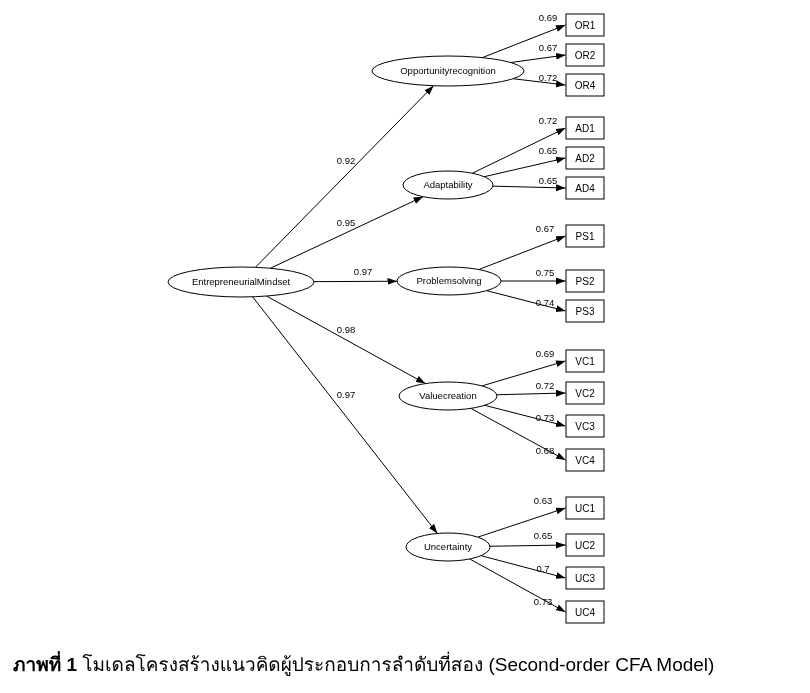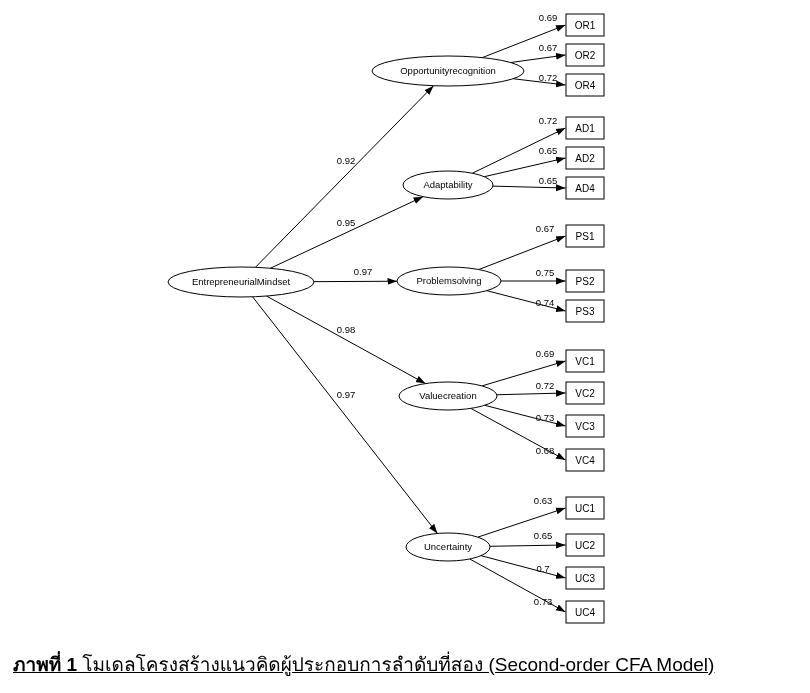--- a/index.html
+++ b/index.html
@@ -29,21 +29,20 @@
     fill: #000000;
   }
   .caption {
     position: absolute;
     left: 13px;
     top: 653px;
     font-size: 19px;
     line-height: 1.3;
     color: #000000;
     white-space: nowrap;
-    text-decoration: underline;
   }
   .caption .prefix {
     font-weight: bold;
   }
 </style>
 </head>
 <body>
 
 <div class="page">
 

